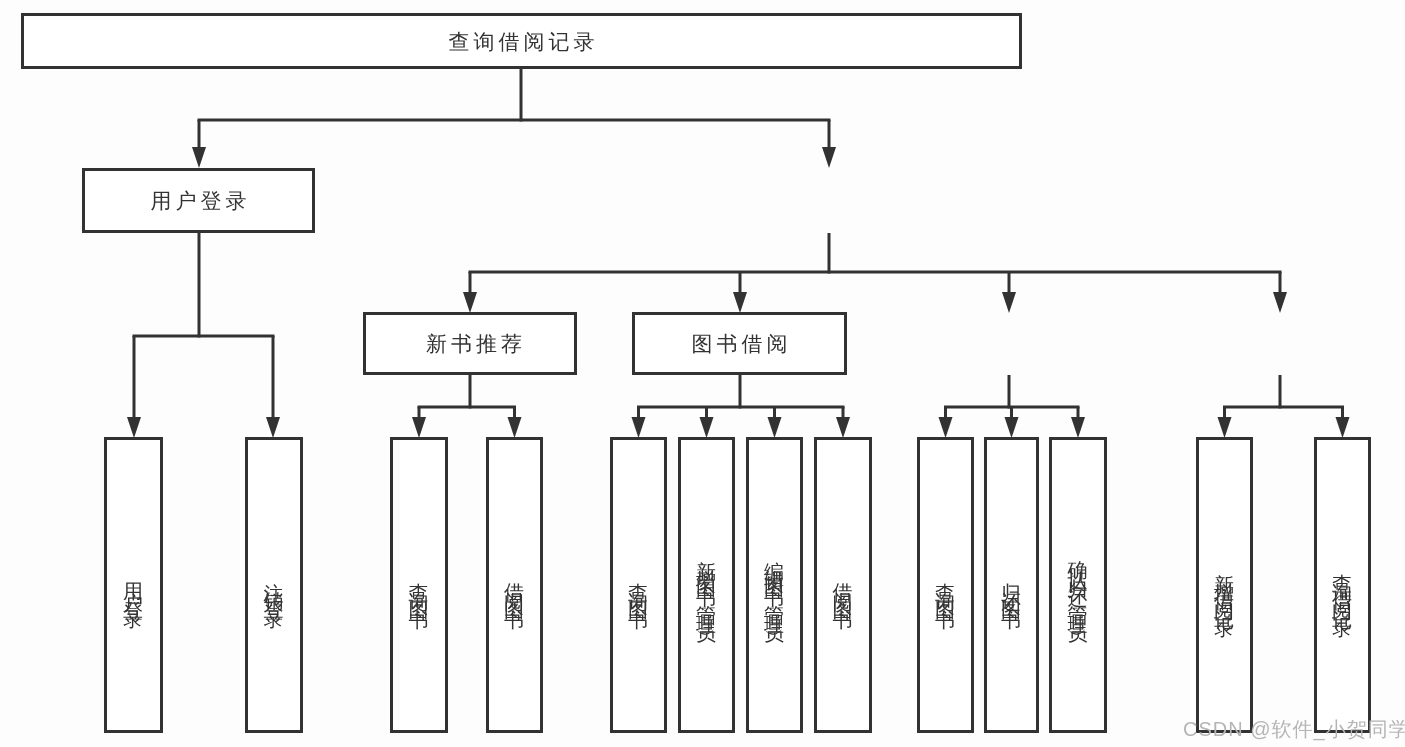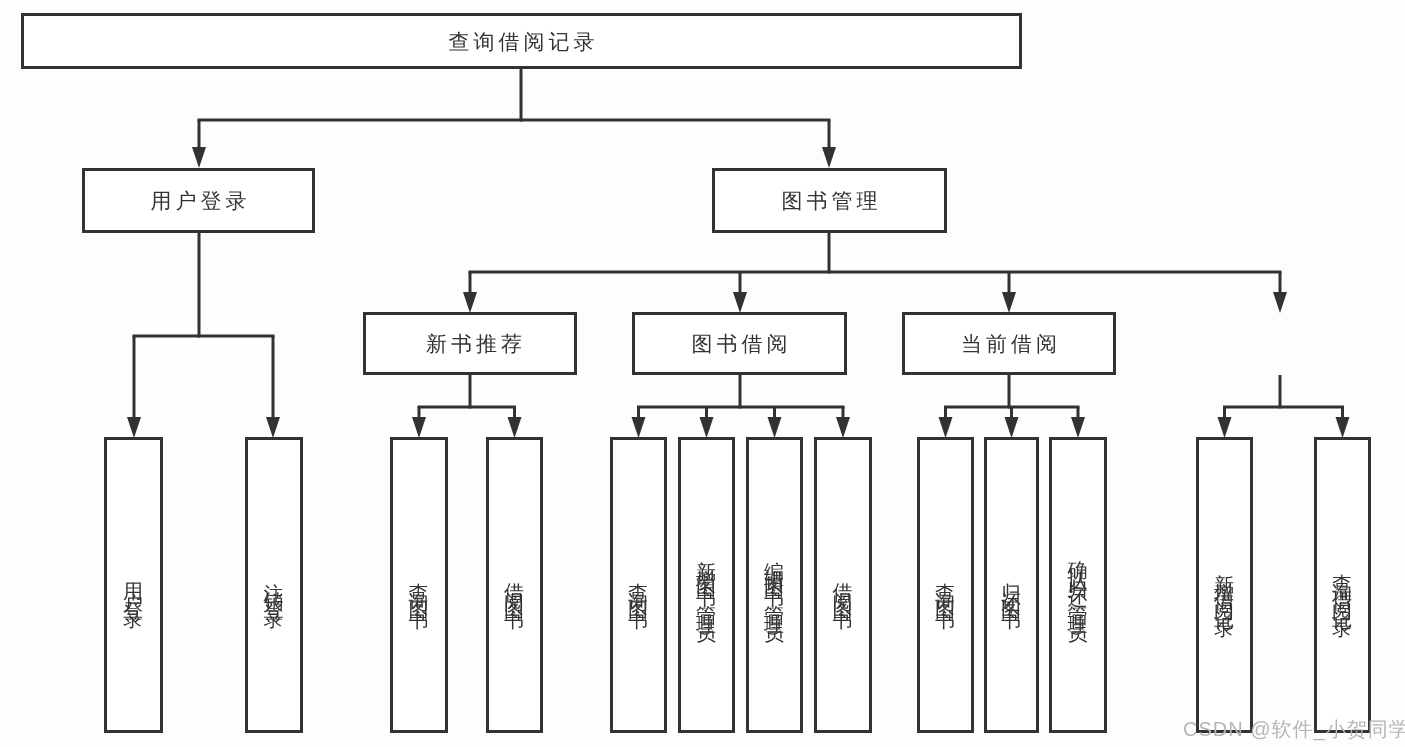--- a/index.html
+++ b/index.html
@@ -130,32 +130,26 @@
     <polygon points="1335.5,417 1349.5,417 1342.5,438"></polygon>
   </svg>
 
   <div class="node" style="left:21px; top:13px; width:1001px; height:56px;">
     <span class="hlabel">查询借阅记录</span>
   </div>
 
   <div class="node" style="left:82px; top:168px; width:233px; height:65px;">
     <span class="hlabel">用户登录</span>
   </div>
-  <div class="node" style="left:712px; top:168px; width:235px; height:65px;">
-    <span class="hlabel">图书管理</span>
-  </div>
 
   <div class="node" style="left:363px; top:312px; width:214px; height:63px;padding-left:8px;">
     <span class="hlabel">新书推荐</span>
   </div>
   <div class="node" style="left:632px; top:312px; width:215px; height:63px;">
     <span class="hlabel">图书借阅</span>
-  </div>
-  <div class="node" style="left:902px; top:312px; width:214px; height:63px;">
-    <span class="hlabel">当前借阅</span>
   </div>
 
   <div class="node vbox" style="left:104px; width:59px;">
     <span class="vtext">用户登录</span>
   </div>
   <div class="node vbox" style="left:245px; width:58px;">
     <span class="vtext">注销登录</span>
   </div>
 
   <div class="node vbox" style="left:390px; width:58px;">

